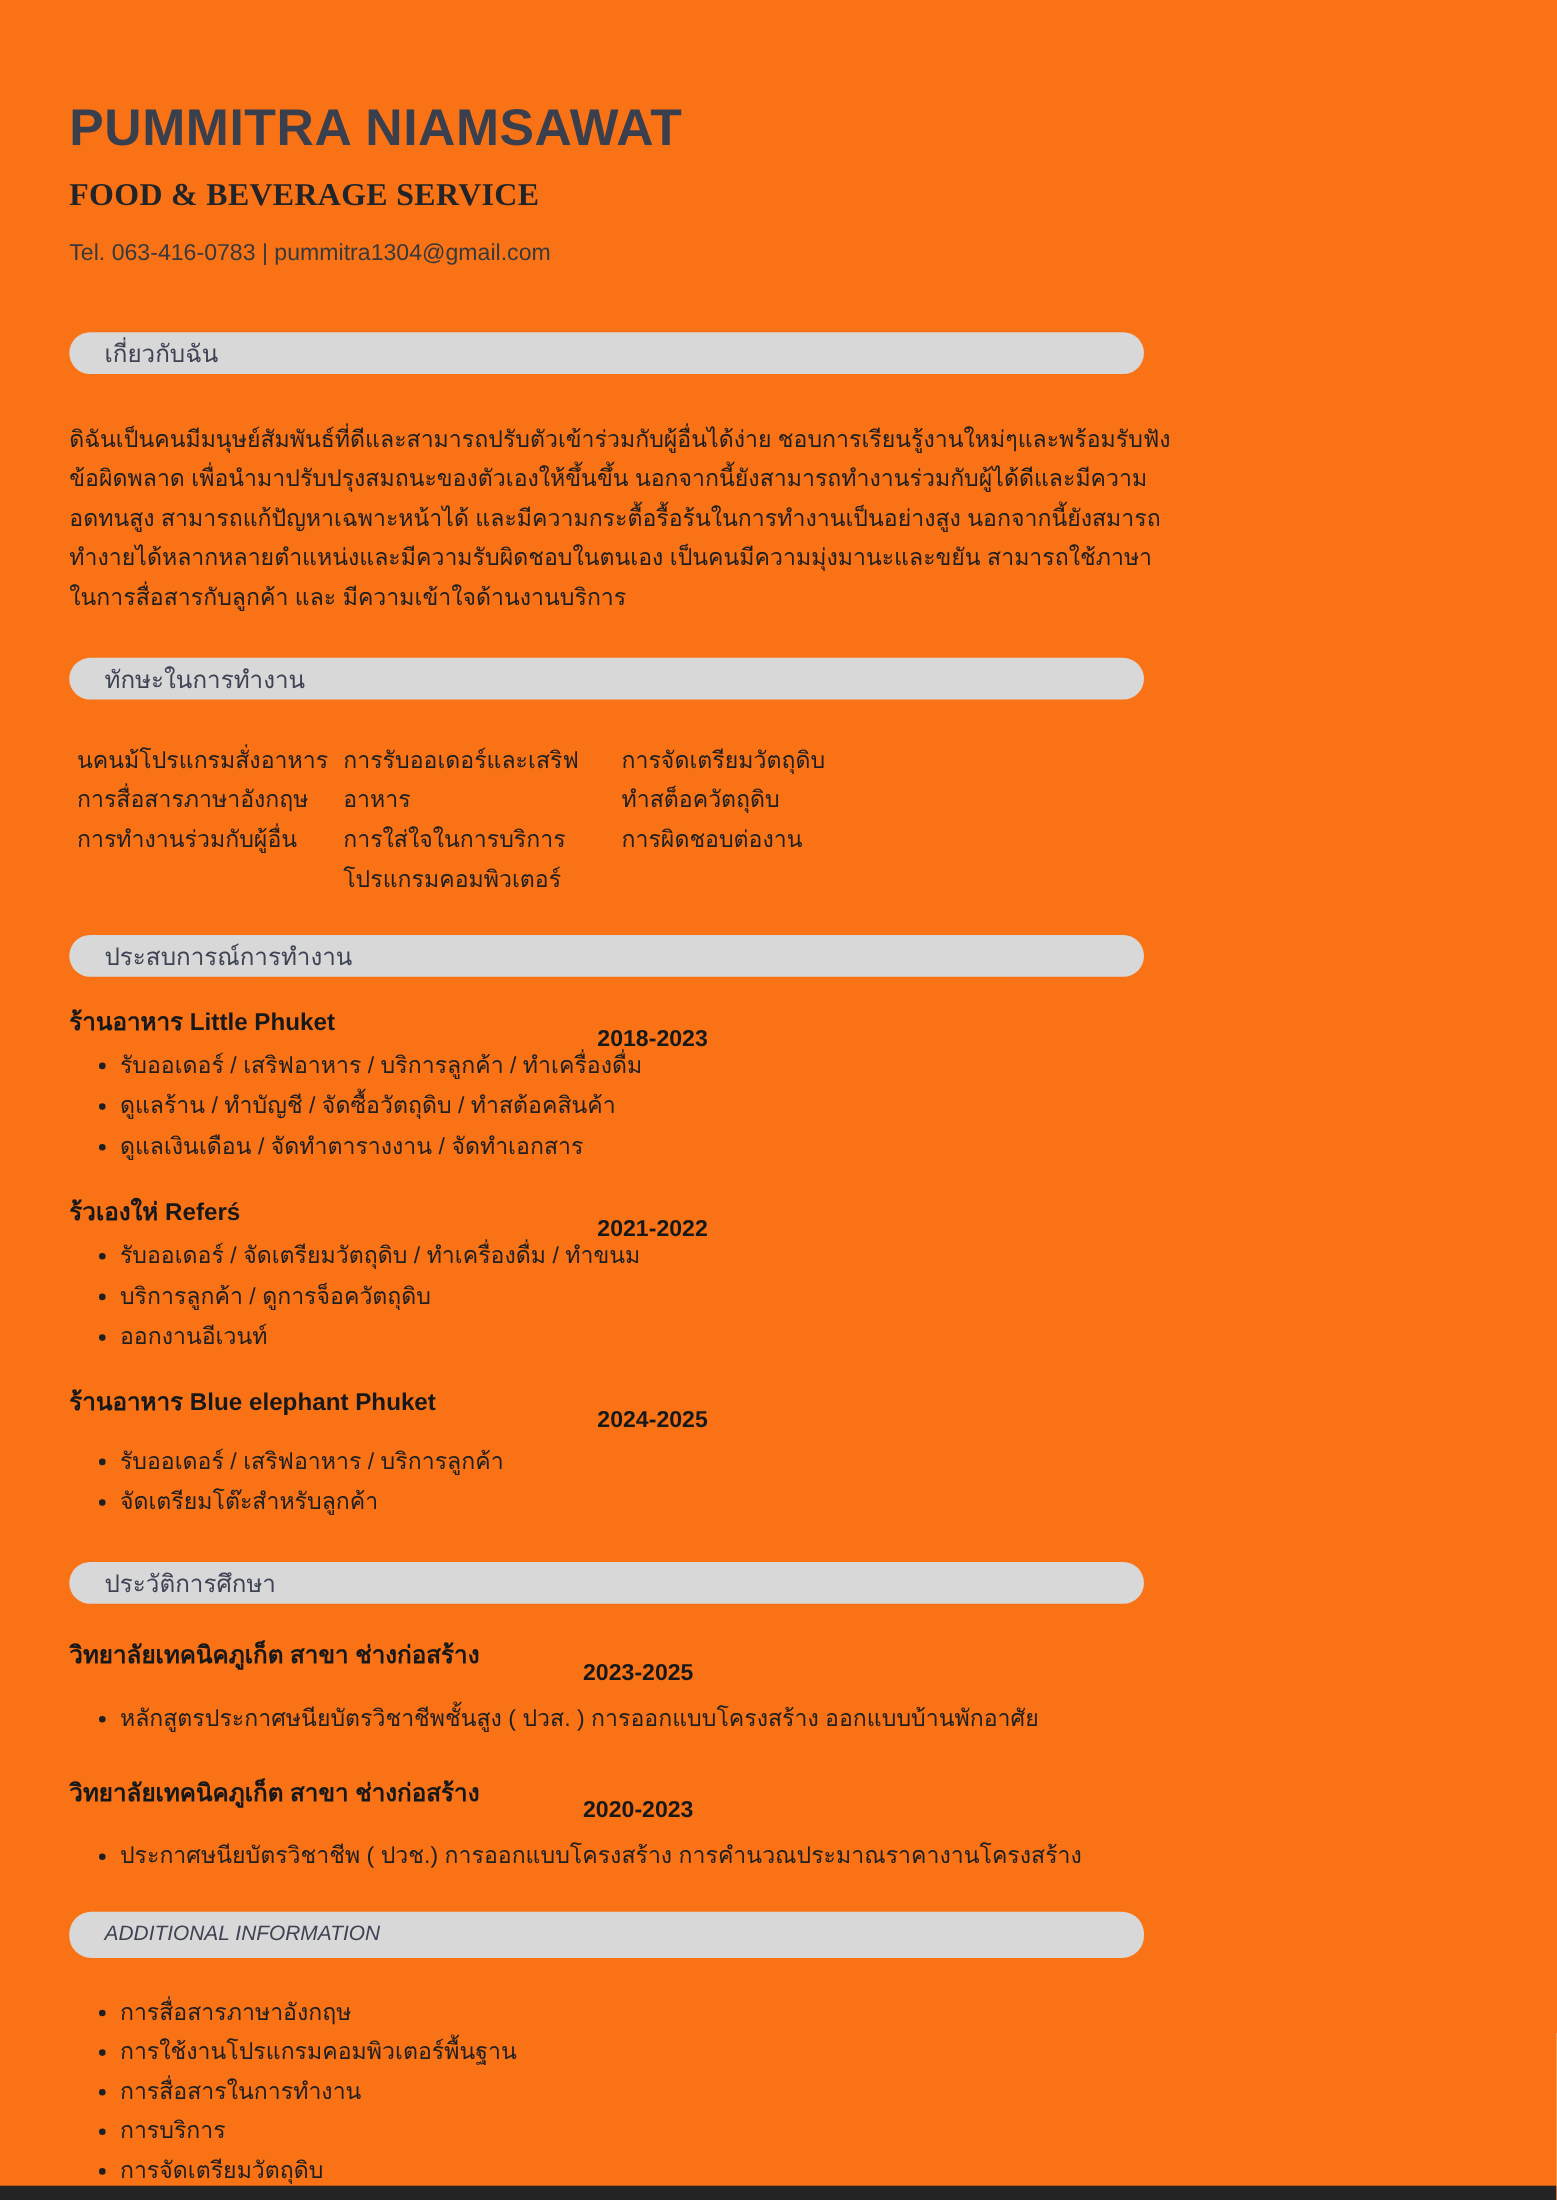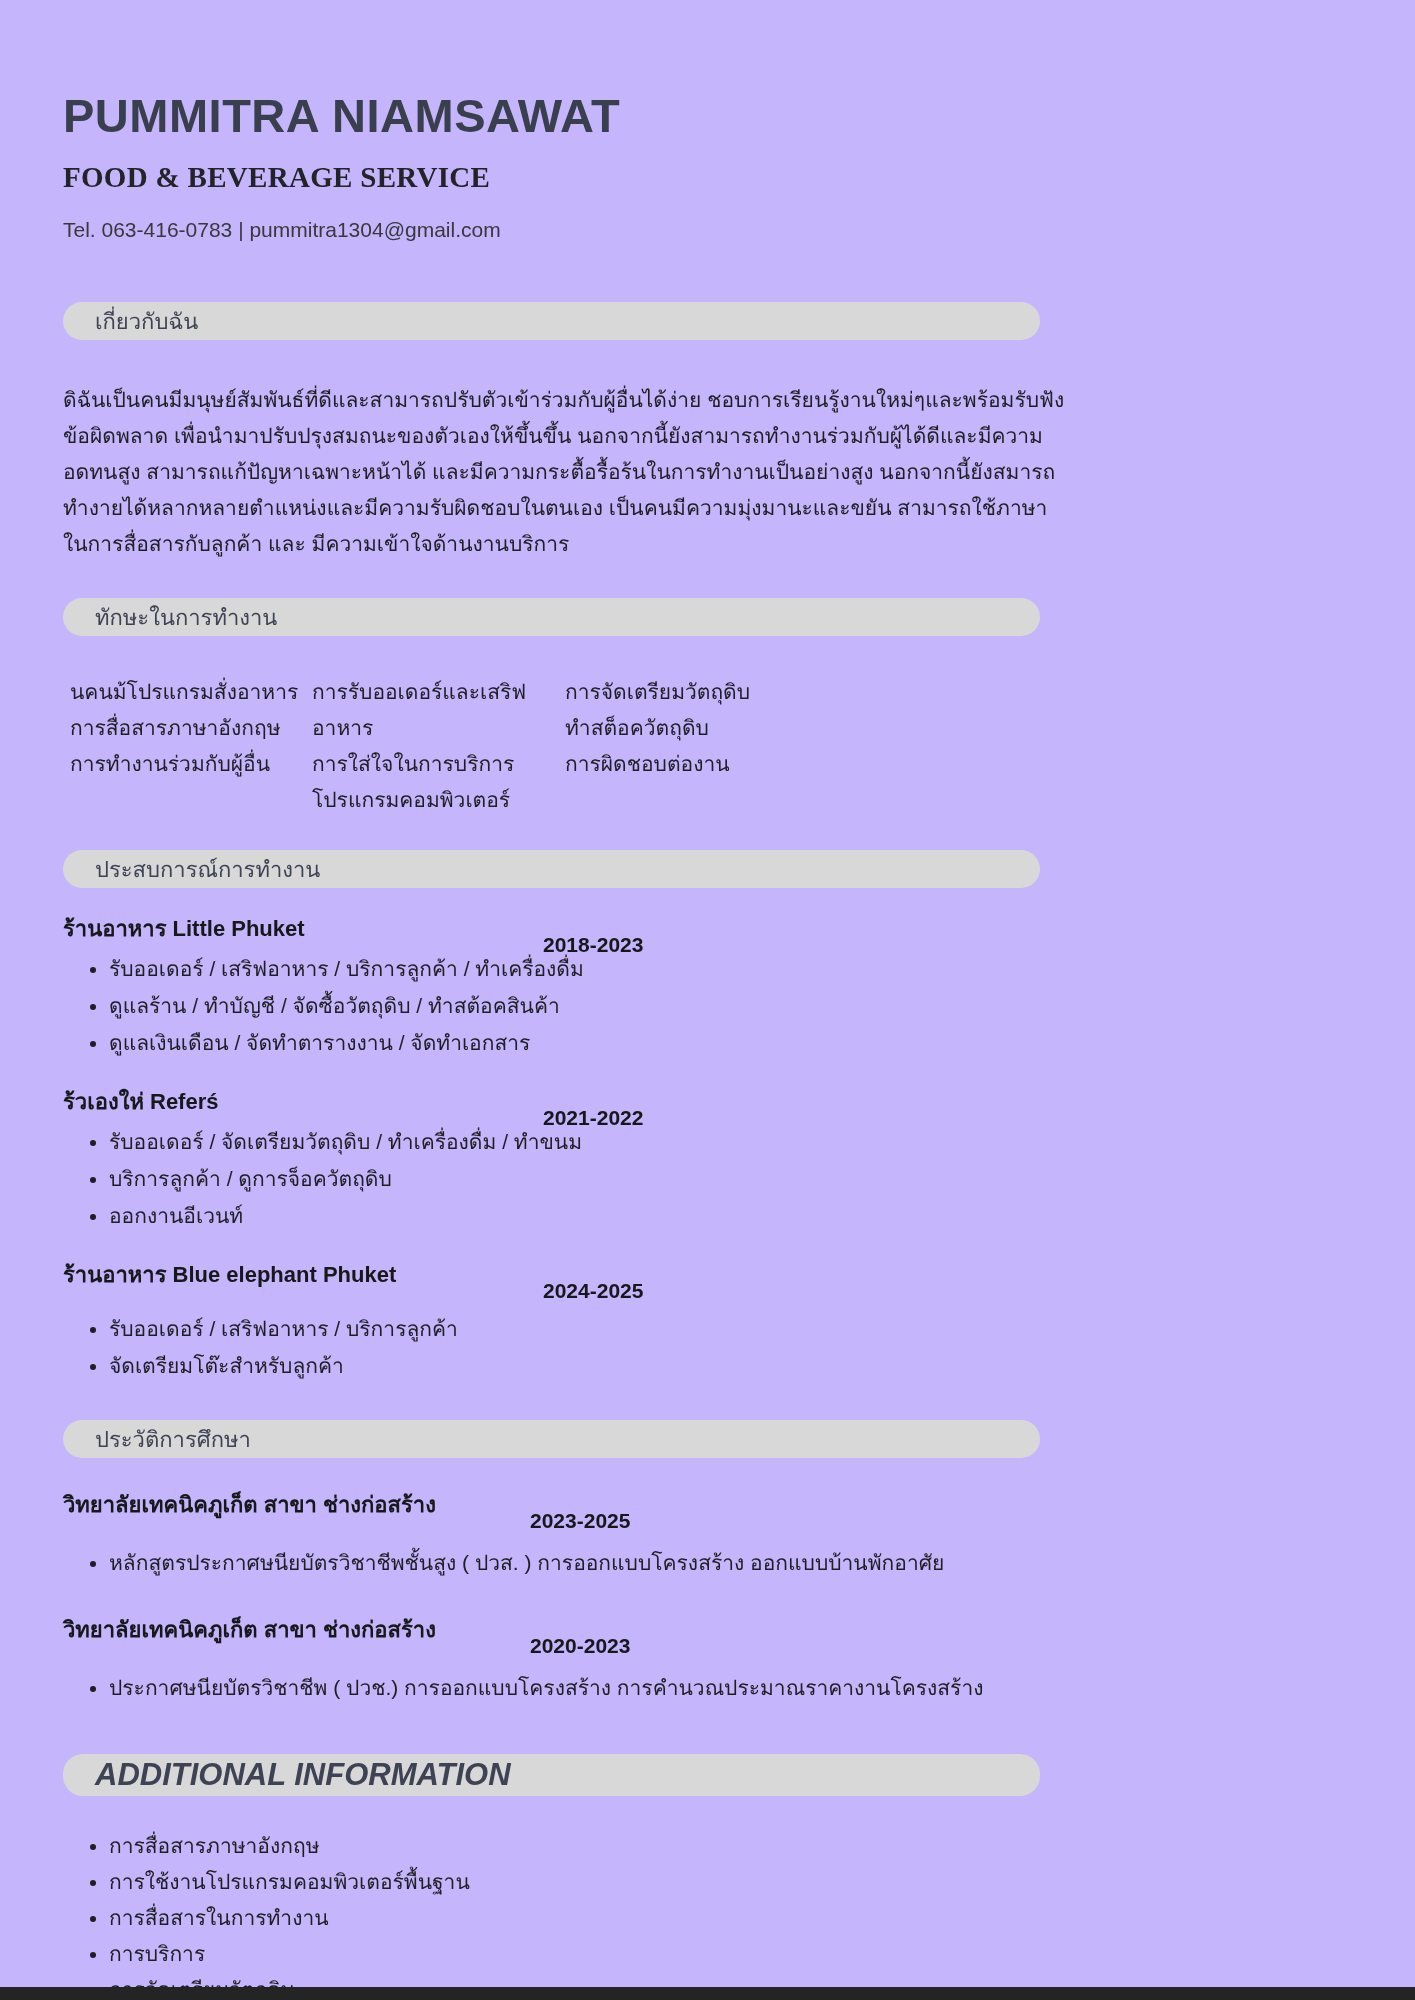--- a/index.html
+++ b/index.html
@@ -1,21 +1,21 @@
 <!DOCTYPE html>
 <html><head>
 <meta charset="utf-8">
 <style>
   * { box-sizing: border-box; }
   body { margin: 0; background: #ffffff; }
   .page {
     width: 1415px;
     height: 2000px;
     position: relative;
-    background: #c4b5fd;
+    background: #f97316;
     font-family: "Liberation Sans", "DejaVu Sans", sans-serif;
     color: #202125;
     overflow: hidden;
   }
   .content { padding-left: 63px; width: 1063px; }
 
   h1.name {
     margin: 88px 0 0 0;
     font-size: 47px;
     font-weight: 700;
@@ -45,25 +45,25 @@
     align-items: center;
     padding-left: 32px;
     font-size: 22px;
     color: #3e4354;
   }
   .pill.about-pill { margin-top: 60px; }
   .pill.skills-pill { margin-top: 36px; }
   .pill.exp-pill { margin-top: 32px; }
   .pill.edu-pill { margin-top: 36px; }
   .pill.add-pill {
-    margin-top: 48px;
+    margin-top: 32px;
     height: 42px;
     font-style: italic;
-    font-weight: 700;
-    font-size: 31px;
+    font-weight: 400;
+    font-size: 19px;
   }
 
   p.about-text {
     margin: 42px 0 0 0;
     width: 1002px;
     font-size: 21px;
     line-height: 36px;
     color: #1e1f21;
   }
 

